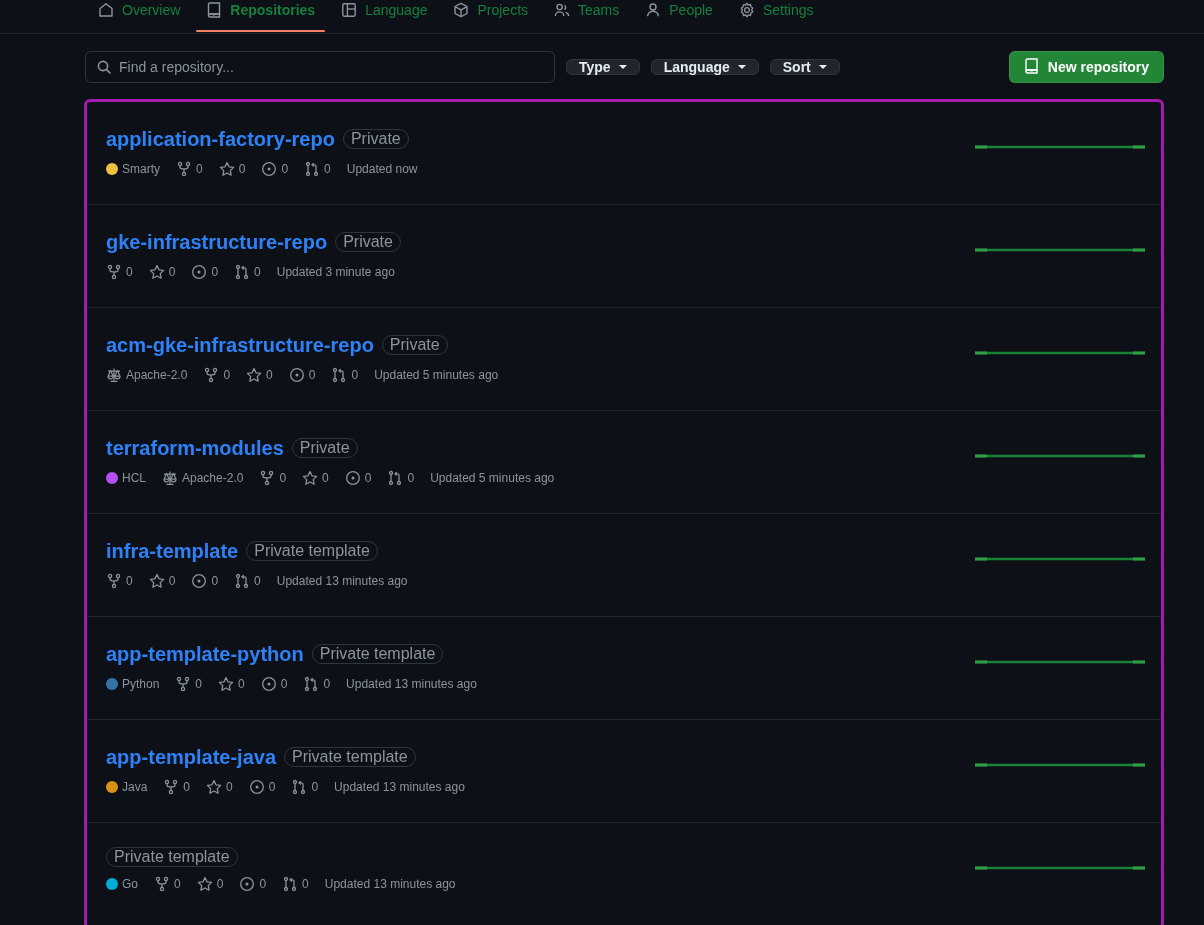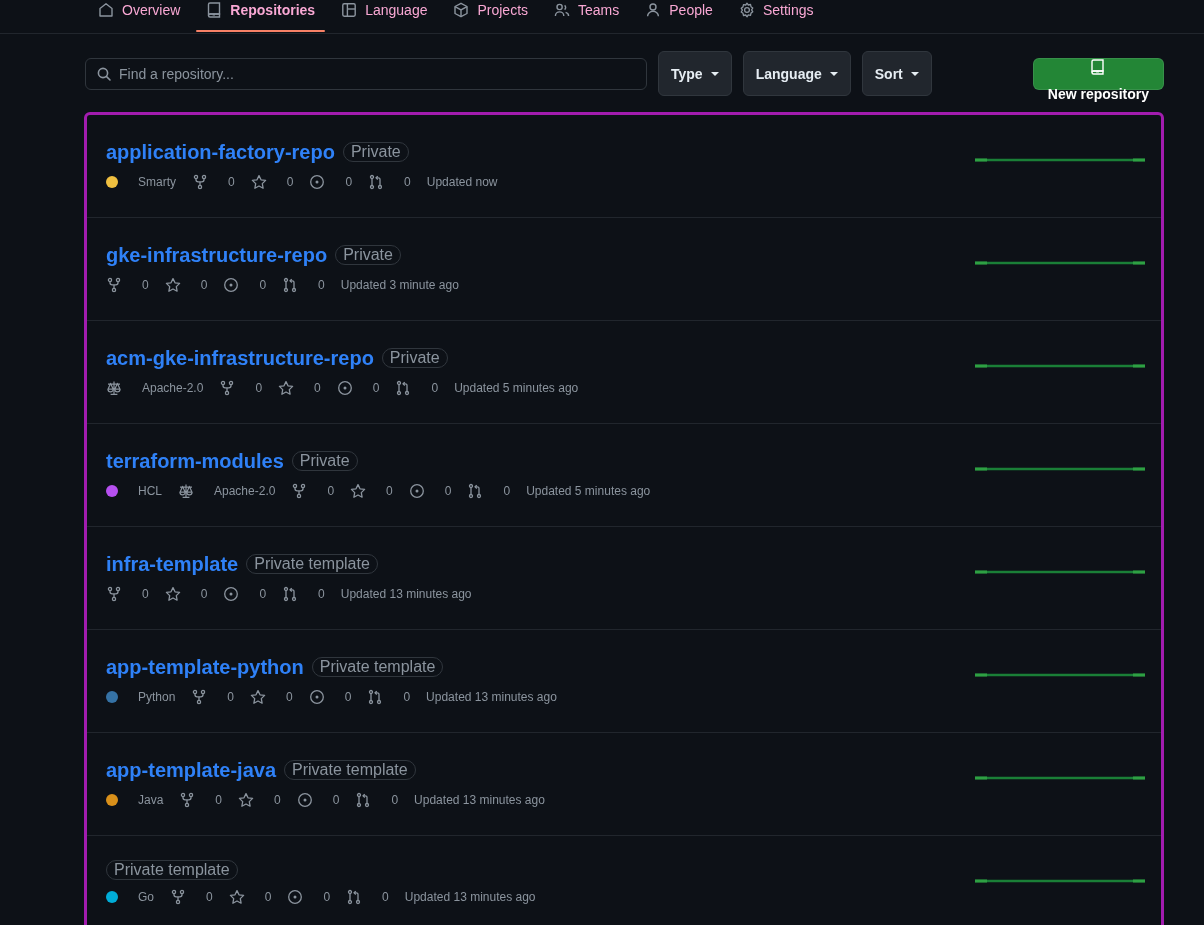--- a/index.html
+++ b/index.html
@@ -27,21 +27,21 @@
     left: 0; right: 0; bottom: 0;
     height: 1px;
     background: #21262d;
   }
   .nav-tab {
     display: flex;
     align-items: center;
     gap: 8px;
     padding: 0 10px 11px 10px;
     margin-right: 6px;
-    color: #f9a8d4;
+    color: #15803d;
     font-size: 14px;
     line-height: 20px;
     position: relative;
     cursor: pointer;
     background: transparent;
     border: none;
     font-family: "Liberation Sans", sans-serif;
   }
   .nav-tab .ico { color: #8b949e; display: flex; align-items: center; }
   .nav-tab.active { font-weight: bold; }
@@ -56,21 +56,21 @@
 
   
   .toolbar {
     display: flex;
     align-items: center;
     padding: 17px 40px 0 85px;
     gap: 11px;
   }
   .search-wrap {
     position: relative;
-    width: 562px;
+    width: 470px;
     height: 32px;
   }
   .search-wrap .s-ico {
     position: absolute;
     left: 11px; top: 50%;
     transform: translateY(-50%);
     color: #8b949e;
     display: flex;
   }
   .search-input {
@@ -81,21 +81,21 @@
     border-radius: 6px;
     color: #e6edf3;
     font-size: 14px;
     padding: 0 12px 0 33px;
     outline: none;
     font-family: "Liberation Sans", sans-serif;
   }
   .search-input::placeholder { color: #8b949e; }
 
   .filter-btn {
-    height: 45px;
+    height: 16px;
     background: #21262d;
     border: 1px solid #30363d;
     border-radius: 6px;
     color: #e6edf3;
     font-size: 14px;
     font-weight: bold;
     padding: 0 12px;
     display: flex;
     align-items: center;
     gap: 8px;
@@ -116,21 +116,20 @@
     border-radius: 6px;
     color: #ffffff;
     font-size: 14px;
     font-weight: bold;
     padding: 0 14px;
     display: flex;
     align-items: center;
     gap: 8px;
     cursor: pointer;
     font-family: "Liberation Sans", sans-serif;
-    flex-direction: column;
   }
 
   
   .repo-list {
     margin: 16px 40px 0 84px;
     border: 3px solid #a21caf;
     border-radius: 6px;
     overflow: hidden;
     background: #0d1117;
   }
@@ -172,21 +171,21 @@
     display: flex;
     align-items: center;
     flex-wrap: wrap;
     color: #8b949e;
     font-size: 12px;
     line-height: 18px;
   }
   .meta-item {
     display: flex;
     align-items: center;
-    gap: 20px;
+    gap: 4px;
     margin-right: 16px;
     white-space: nowrap;
   }
   .meta-item.updated { margin-right: 0; }
   .lang-dot {
     width: 12px; height: 12px;
     border-radius: 50%;
     display: inline-block;
   }
   .meta-ico { display: flex; align-items: center; color: #8b949e; }

